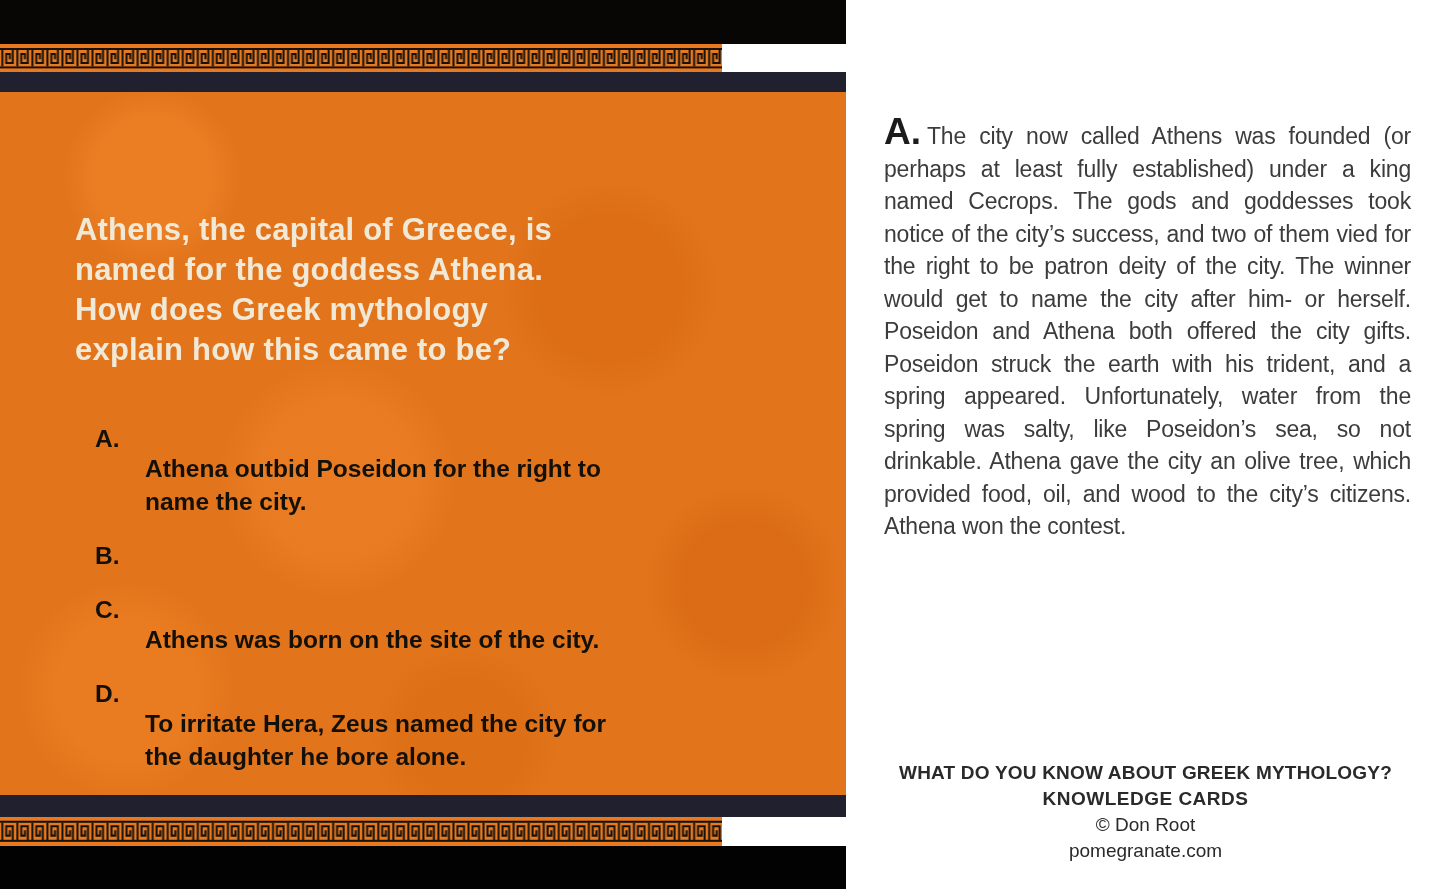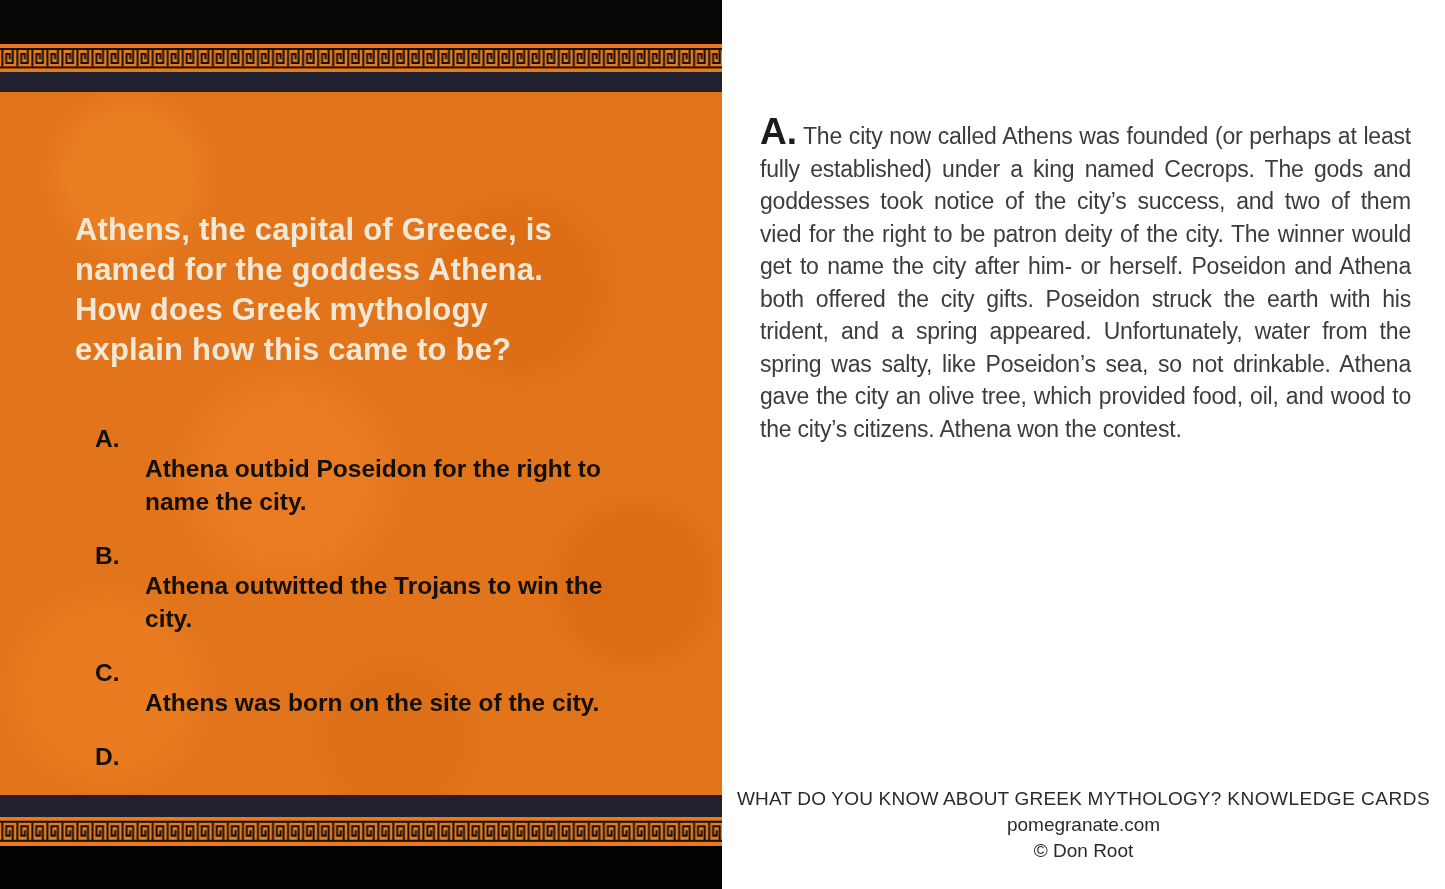--- a/index.html
+++ b/index.html
@@ -5,21 +5,21 @@
   * { margin: 0; padding: 0; box-sizing: border-box; }
   html, body { width: 1445px; height: 889px; overflow: hidden; }
   body {
     font-family: "Liberation Sans", sans-serif;
     display: flex;
     background: #ffffff;
   }
 
   
   .card-left {
-    width: 722px;
+    width: 846px;
     height: 889px;
     display: flex;
     flex-direction: column;
     flex: none;
   }
   .band-black-top { height: 44px; background: #070604; }
   .band-black-bottom { height: 43px; background: #020202; }
   .meander-strip { height: 28px; line-height: 0; }
   .meander-strip svg { display: block; }
   .meander-strip.bottom { height: 29px; }
@@ -88,22 +88,22 @@
   .footer {
     position: absolute;
     bottom: 41px;
     left: 0;
     width: 100%;
     text-align: center;
     color: #2a2a2a;
     font-size: 19px;
     line-height: 26px;
   }
-  .footer .series-bold { font-weight: normal; letter-spacing: 0.2px; }
-  .footer .series-regular { font-weight: normal; letter-spacing: 0.5px; }
+  .footer .series-bold { font-weight: bold; letter-spacing: 0.2px; }
+  .footer .series-regular { font-weight: bold; letter-spacing: 0.5px; }
 </style>
 </head>
 <body>
 
 <div class="card-left">
   <div class="band-black-top"></div>
 
   <div class="meander-strip top">
     <svg width="722" height="28" viewBox="0 0 722 28" xmlns="http://www.w3.org/2000/svg">
       <defs>
@@ -126,44 +126,44 @@
   <div class="card-body">
     <div class="question">Athens, the capital of Greece, is named for the goddess Athena. How does Greek mythology explain how this came to be?</div>
 
     <div class="options">
       <div class="option-row">
         <span class="option-letter">A.</span>
         <span class="option-text">Athena outbid Poseidon for the right to name the city.</span>
       </div>
       <div class="option-row">
         <span class="option-letter">B.</span>
-        <span class="option-text">Athena outwitted the Trojans to win the city.</span>
       </div>
       <div class="option-row">
         <span class="option-letter">C.</span>
         <span class="option-text">Athens was born on the site of the city.</span>
       </div>
       <div class="option-row">
         <span class="option-letter">D.</span>
+        <span class="option-text">To irritate Hera, Zeus named the city for the daughter he bore alone.</span>
       </div>
     </div>
   </div>
 
   <div class="band-navy bottom"></div>
 
   <div class="meander-strip bottom">
     <svg width="722" height="29" viewBox="0 0 722 28" preserveAspectRatio="none" xmlns="http://www.w3.org/2000/svg">
       <rect x="0" y="0" width="722" height="28" fill="url(#meanderUnit)"></rect>
     </svg>
   </div>
 
   <div class="band-black-bottom"></div>
 </div>
 
 <div class="panel-right">
   <p class="answer"><span class="answer-label">A.</span><span>The city now called Athens was founded (or perhaps at least fully established) under a king named Cecrops. The gods and goddesses took notice of the city’s success, and two of them vied for the right to be patron deity of the city. The winner would get to name the city after him- or herself. Poseidon and Athena both offered the city gifts. Poseidon struck the earth with his trident, and a spring appeared. Unfortunately, water from the spring was salty, like Poseidon’s sea, so not drinkable. Athena gave the city an olive tree, which provided food, oil, and wood to the city’s citizens. Athena won the contest.</span></p>
 
   <div class="footer">
     <div><span class="series-bold">WHAT DO YOU KNOW ABOUT GREEK MYTHOLOGY?</span><span class="series-regular"> KNOWLEDGE CARDS</span></div>
+    <div>© Don Root</div>
     <div>pomegranate.com</div>
-    <div>© Don Root</div>
   </div>
 </div>
 
 </body></html>

